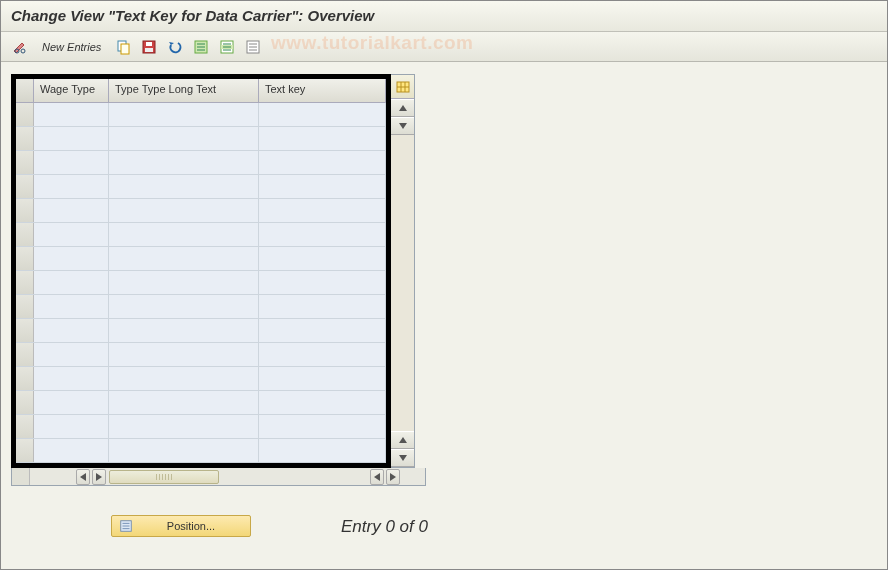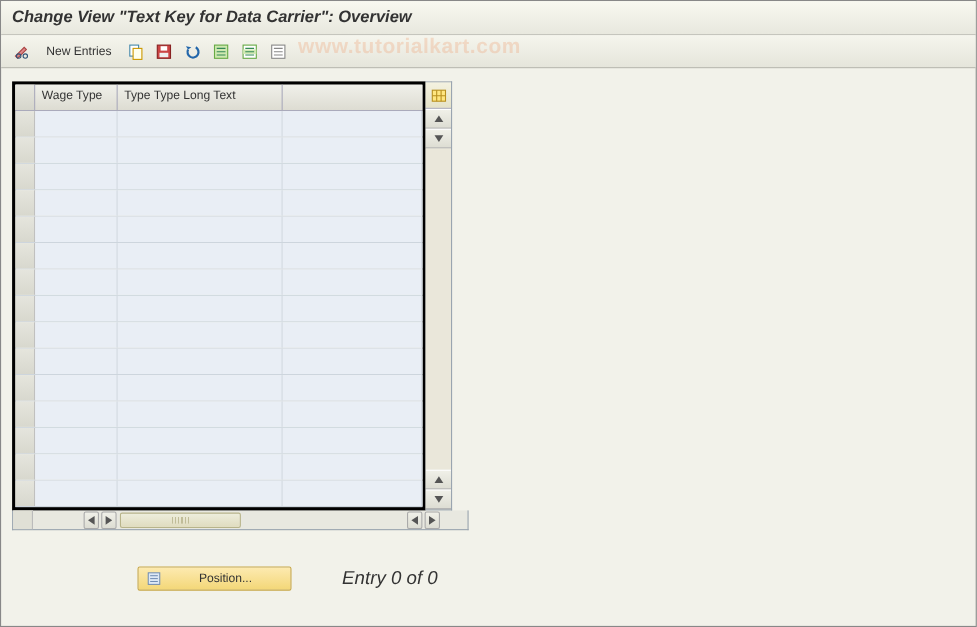--- a/index.html
+++ b/index.html
@@ -30,20 +30,21 @@
     .toolbar-btn {
       display: inline-flex;
       align-items: center;
       justify-content: center;
       min-width: 22px;
       height: 20px;
       cursor: pointer;
       border: 1px solid transparent;
       border-radius: 2px;
       padding: 0 2px;
+      font-style: italic;
     }
     .new-entries-label { font-size: 11px; color: #333; padding: 0 4px; }
     .icon { width: 16px; height: 16px; display: inline-block; }
     
     .watermark {
       position: absolute;
       left: 270px;
       top: 0;
       font-size: 19px;
       font-weight: bold;
@@ -54,21 +55,21 @@
     
     .content-area {
       padding: 12px 0px 0px 10px;
     }
     
     .table-wrapper {
       display: flex;
       width: 415px;
     }
     .table-main {
-      border: 3px solid #000000;
+      border: 5px solid #000000;
     }
     .table-header-row {
       display: flex;
       background: linear-gradient(to bottom, #f0f0ea, #dddcd2);
       border-bottom: 1px solid #aab;
       height: 24px;
     }
     .row-sel-header {
       width: 18px;
       border-right: 1px solid #aab;
@@ -159,24 +160,24 @@
       background: linear-gradient(to bottom,#ededdc,#e0dcbf);
       border: 1px solid #b8b48a; border-radius: 2px; margin: 0 2px;
       display:flex; align-items:center; justify-content:center;
     }
     .grip { width: 16px; height: 6px; background: repeating-linear-gradient(to right,#c0bc98 0 1px, transparent 1px 3px);}
     .hscroll .gap { flex: 1; }
     
     .footer-row {
       position: absolute;
       bottom: 32px;
-      left: 124px;
-      display: flex;
-      align-items: center;
-      gap: 46px;
+      left: 110px;
+      display: flex;
+      align-items: flex-end;
+      gap: 90px;
     }
     .position-btn {
       width: 140px;
       height: 22px;
       background: linear-gradient(to bottom, #fdeab0, #f3d778);
       border: 1px solid #c8a848;
       border-radius: 2px;
       display: flex;
       align-items: center;
       font-size: 11px;
@@ -261,20 +262,21 @@
   <span class="watermark">www.tutorialkart.com</span>
 </div>
 
 <div class="content-area">
   <div class="table-wrapper">
     <div class="table-main">
       <div class="table-header-row">
         <div class="row-sel-header"></div>
         <div class="col-header col-wage">Wage Type</div>
         <div class="col-header col-long">Type Type Long Text</div>
+        <div class="col-header col-key">Text key</div>
       </div>
       <div class="table-body" id="table-body">
           <div class="table-row">
             <div class="row-sel"></div>
             <div class="cell col-wage"></div>
             <div class="cell col-long"></div>
             <div class="cell col-key"></div>
           </div>
           <div class="table-row">
             <div class="row-sel"></div>

